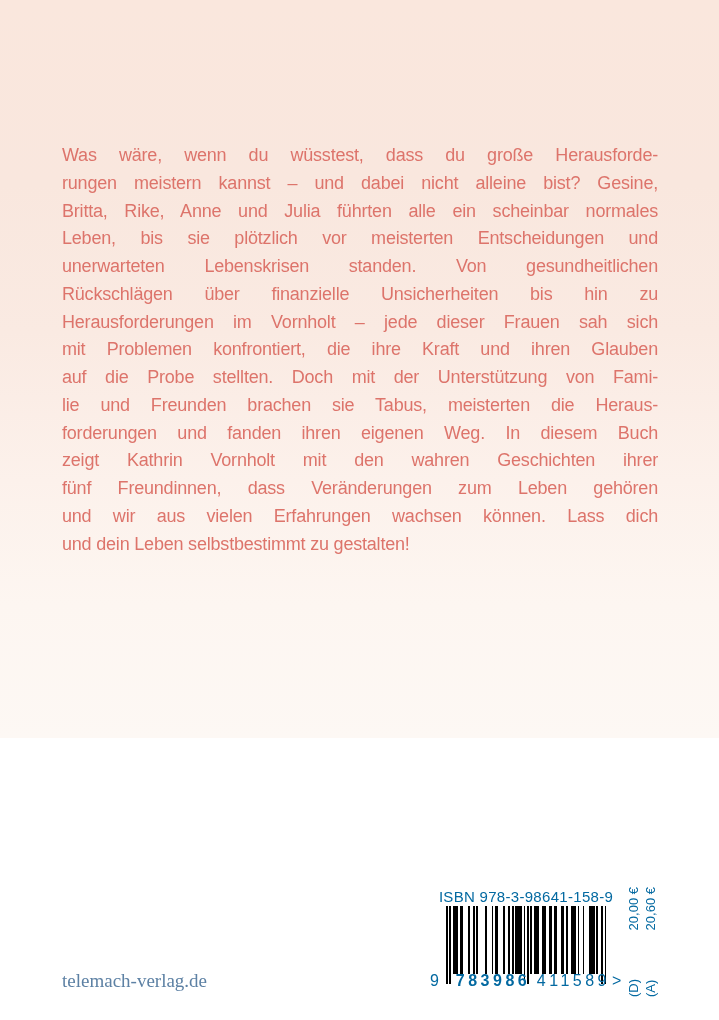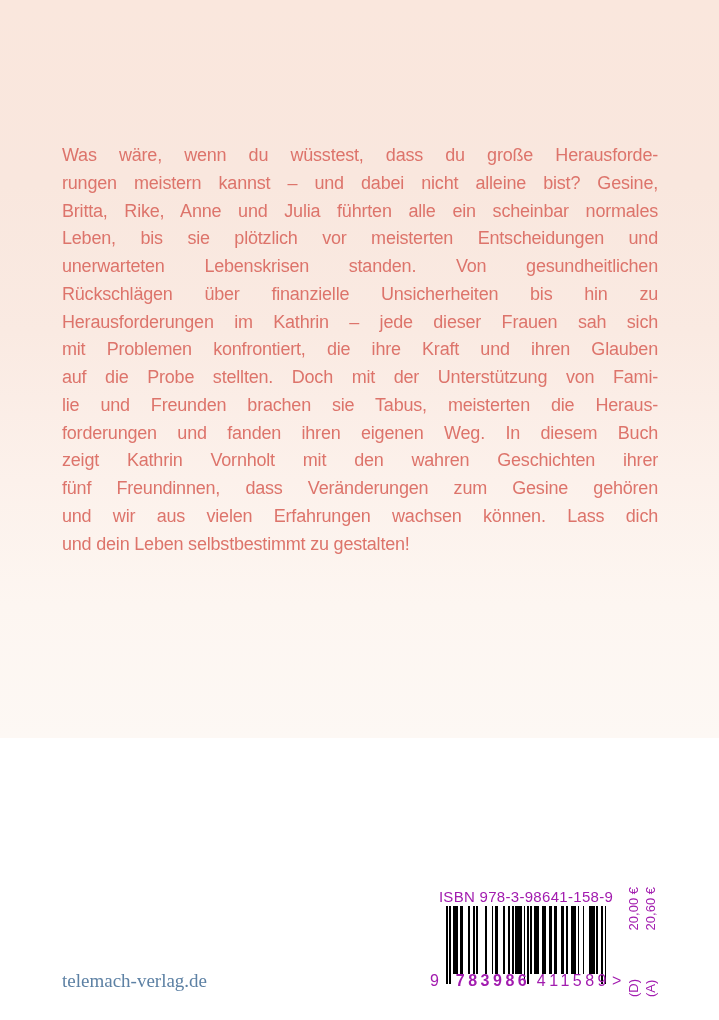--- a/index.html
+++ b/index.html
@@ -40,21 +40,21 @@
     line-height: 1;
     color: #5d81a4;
   }
 
   
   .barcode-box {
     position: absolute;
     left: 428px; top: 885px;
     width: 232px; height: 118px;
     background: #ffffff;
-    color: #a21caf;
+    color: #0369a1;
   }
   .isbn {
     position: absolute;
     left: 0; top: 3px; width: 196px;
     text-align: center;
     font-size: 15px;
     letter-spacing: 0.3px;
     white-space: nowrap;
   }
   .bars {
@@ -100,27 +100,27 @@
 
 <div class="cover">
 
   <div class="blurb">
       <div class="blurb-line">Was wäre, wenn du wüsstest, dass du große Herausforde-</div>
       <div class="blurb-line">rungen meistern kannst – und dabei nicht alleine bist? Gesine,</div>
       <div class="blurb-line">Britta, Rike, Anne und Julia führten alle ein scheinbar normales</div>
       <div class="blurb-line">Leben, bis sie plötzlich vor meisterten Entscheidungen und</div>
       <div class="blurb-line">unerwarteten Lebenskrisen standen. Von gesundheitlichen</div>
       <div class="blurb-line">Rückschlägen über finanzielle Unsicherheiten bis hin zu</div>
-      <div class="blurb-line">Herausforderungen im Kathrin – jede dieser Frauen sah sich</div>
+      <div class="blurb-line">Herausforderungen im Vornholt – jede dieser Frauen sah sich</div>
       <div class="blurb-line">mit Problemen konfrontiert, die ihre Kraft und ihren Glauben</div>
       <div class="blurb-line">auf die Probe stellten. Doch mit der Unterstützung von Fami-</div>
       <div class="blurb-line">lie und Freunden brachen sie Tabus, meisterten die Heraus-</div>
       <div class="blurb-line">forderungen und fanden ihren eigenen Weg. In diesem Buch</div>
       <div class="blurb-line">zeigt Kathrin Vornholt mit den wahren Geschichten ihrer</div>
-      <div class="blurb-line">fünf Freundinnen, dass Veränderungen zum Gesine gehören</div>
+      <div class="blurb-line">fünf Freundinnen, dass Veränderungen zum Leben gehören</div>
       <div class="blurb-line">und wir aus vielen Erfahrungen wachsen können. Lass dich</div>
       <div class="blurb-line">und dein Leben selbstbestimmt zu gestalten!</div>
     </div>
 
   <div class="publisher">telemach-verlag.de</div>
 
   <div class="barcode-box">
     <div class="isbn">ISBN 978-3-98641-158-9</div>
 
     <div class="bars">

